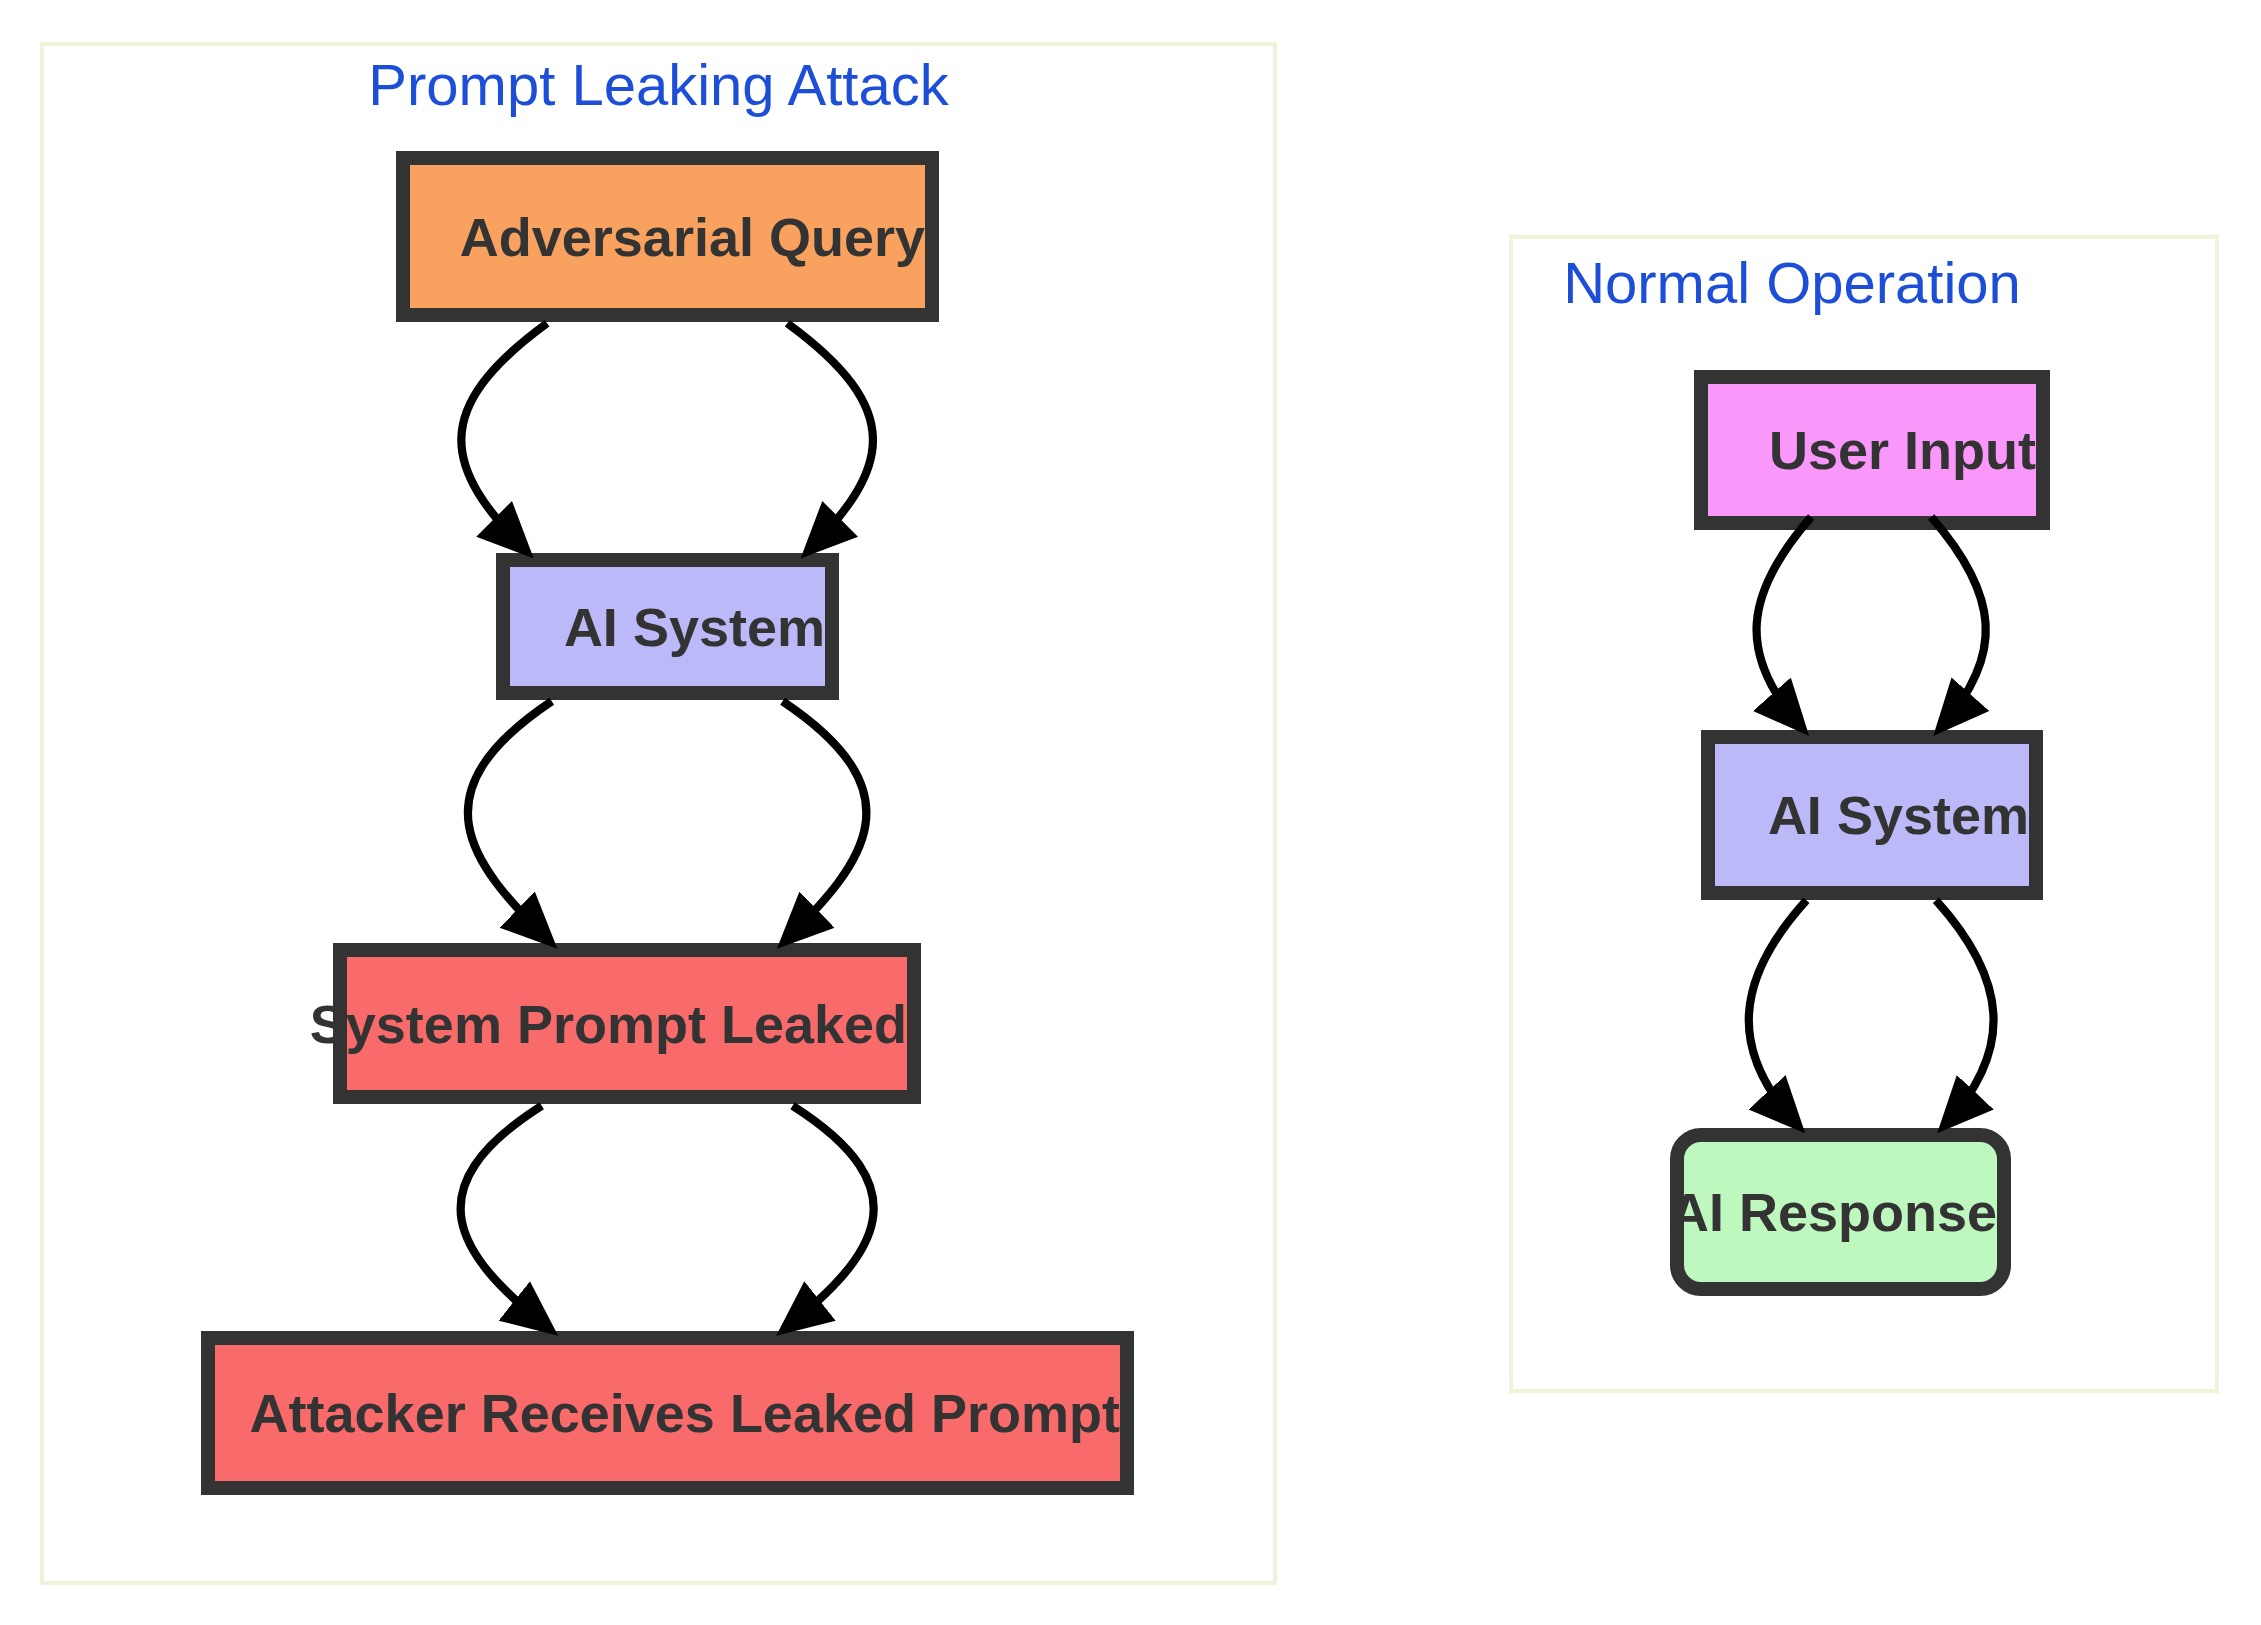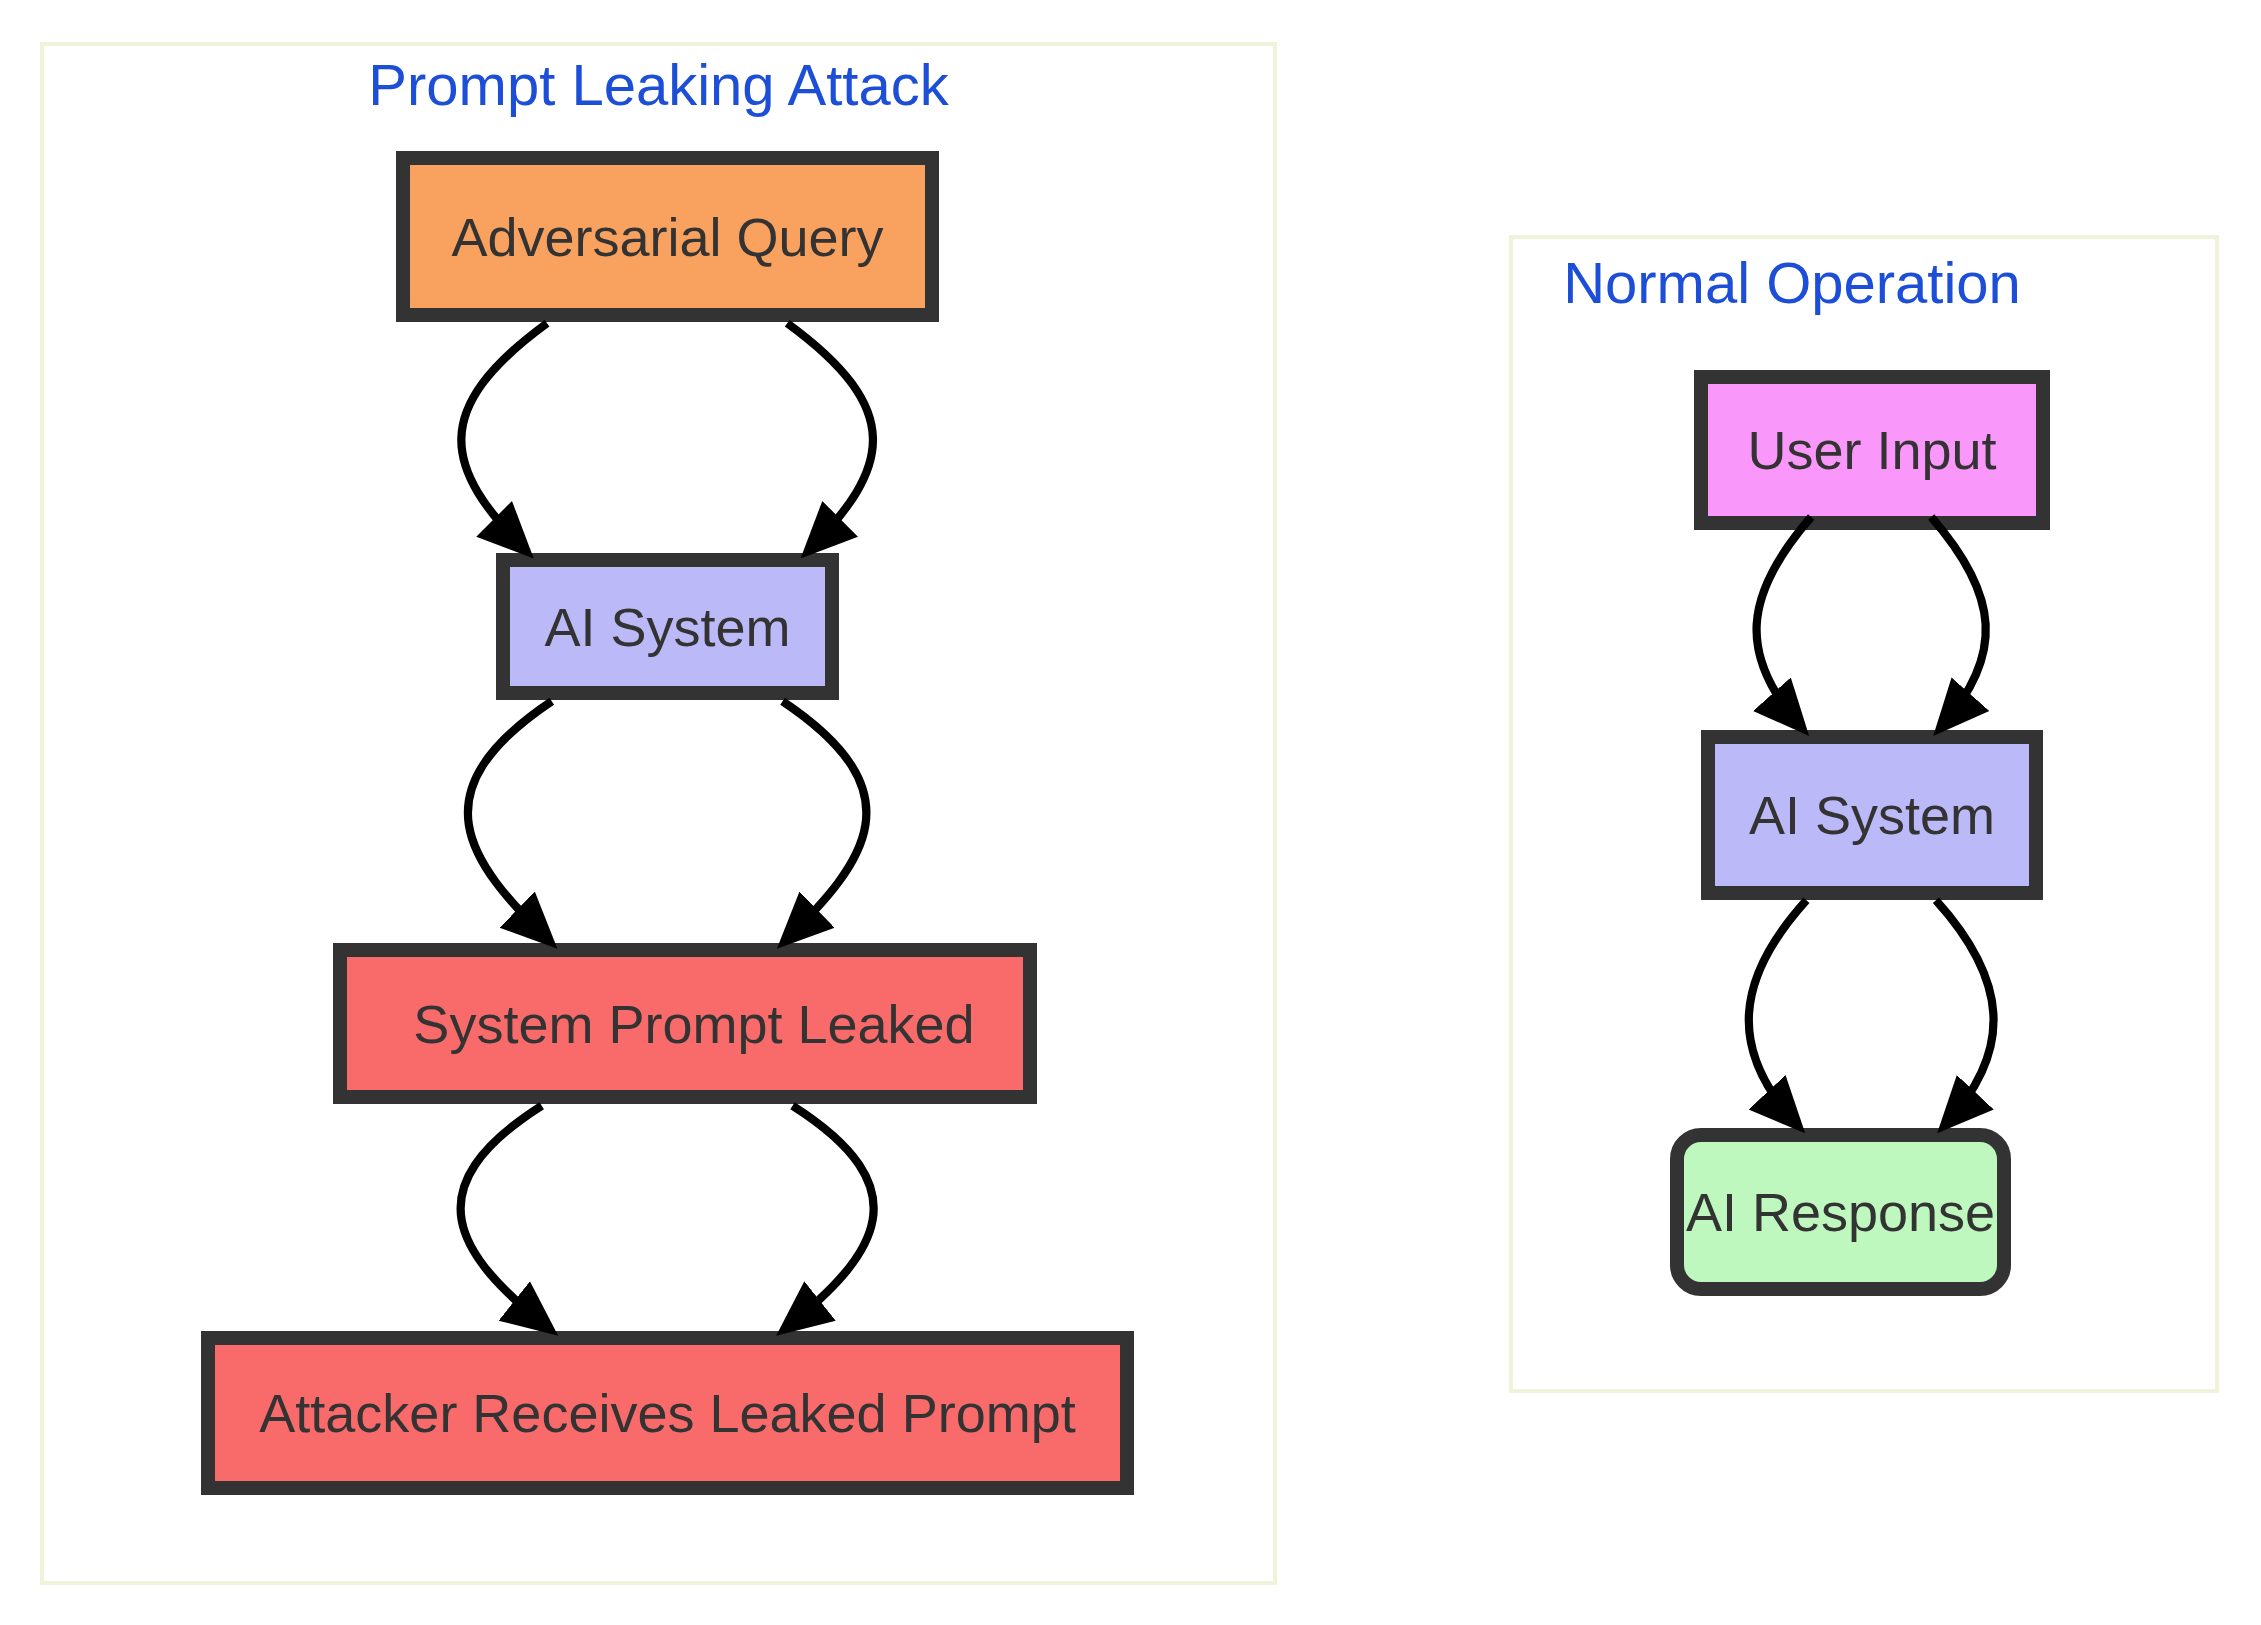--- a/index.html
+++ b/index.html
@@ -46,32 +46,33 @@
     stroke-width: 14px;
   }
 
   .node {
     position: absolute;
     z-index: 3;
     box-sizing: border-box;
     border: 14px solid #333333;
     display: flex;
     align-items: center;
-    justify-content: center;
+    justify-content: flex-end;
+    font-weight: bold;
   }
   .node-label {
     font-size: 54px;
     color: #333333;
     white-space: nowrap;
     text-align: center;
   }
   
   #node-adversarial-query        { left: 396px;  top: 151px;  width: 543px;  height: 171px; }
   #node-ai-system-attack         { left: 496px;  top: 553px;  width: 343px;  height: 147px; }
-  #node-system-prompt-leaked     { left: 333px;  top: 943px; width: 704px; height: 161px; padding-left: 18px; }
+  #node-system-prompt-leaked     { left: 333px;  top: 943px; width: 588px; height: 161px; padding-left: 18px; }
   #node-attacker-receives        { left: 201px;  top: 1331px; width: 933px; height: 164px; }
   
   #node-user-input               { left: 1694px; top: 356px;  width: 356px;  height: 160px; margin-top: 14px; }
   #node-ai-system-normal         { left: 1701px; top: 730px; width: 342px;  height: 170px; }
   #node-ai-response              { left: 1670px; top: 1128px; width: 341px;  height: 168px; border-radius: 31px; }
 </style>
 </head>
 <body>
 
 <div class="canvas">

